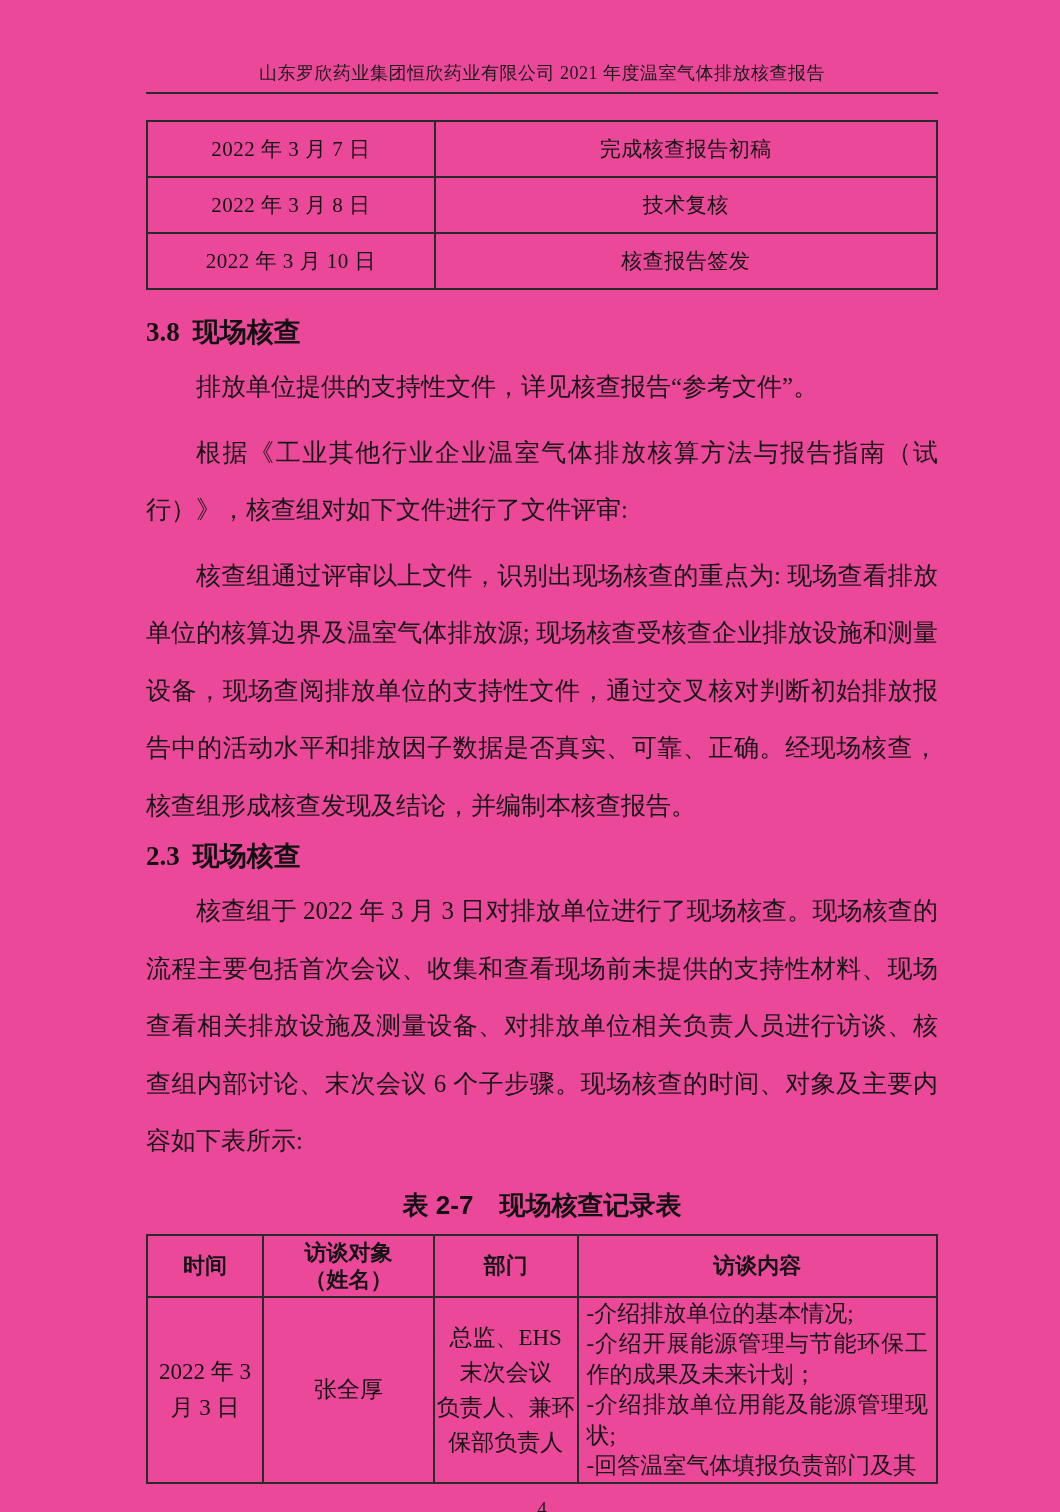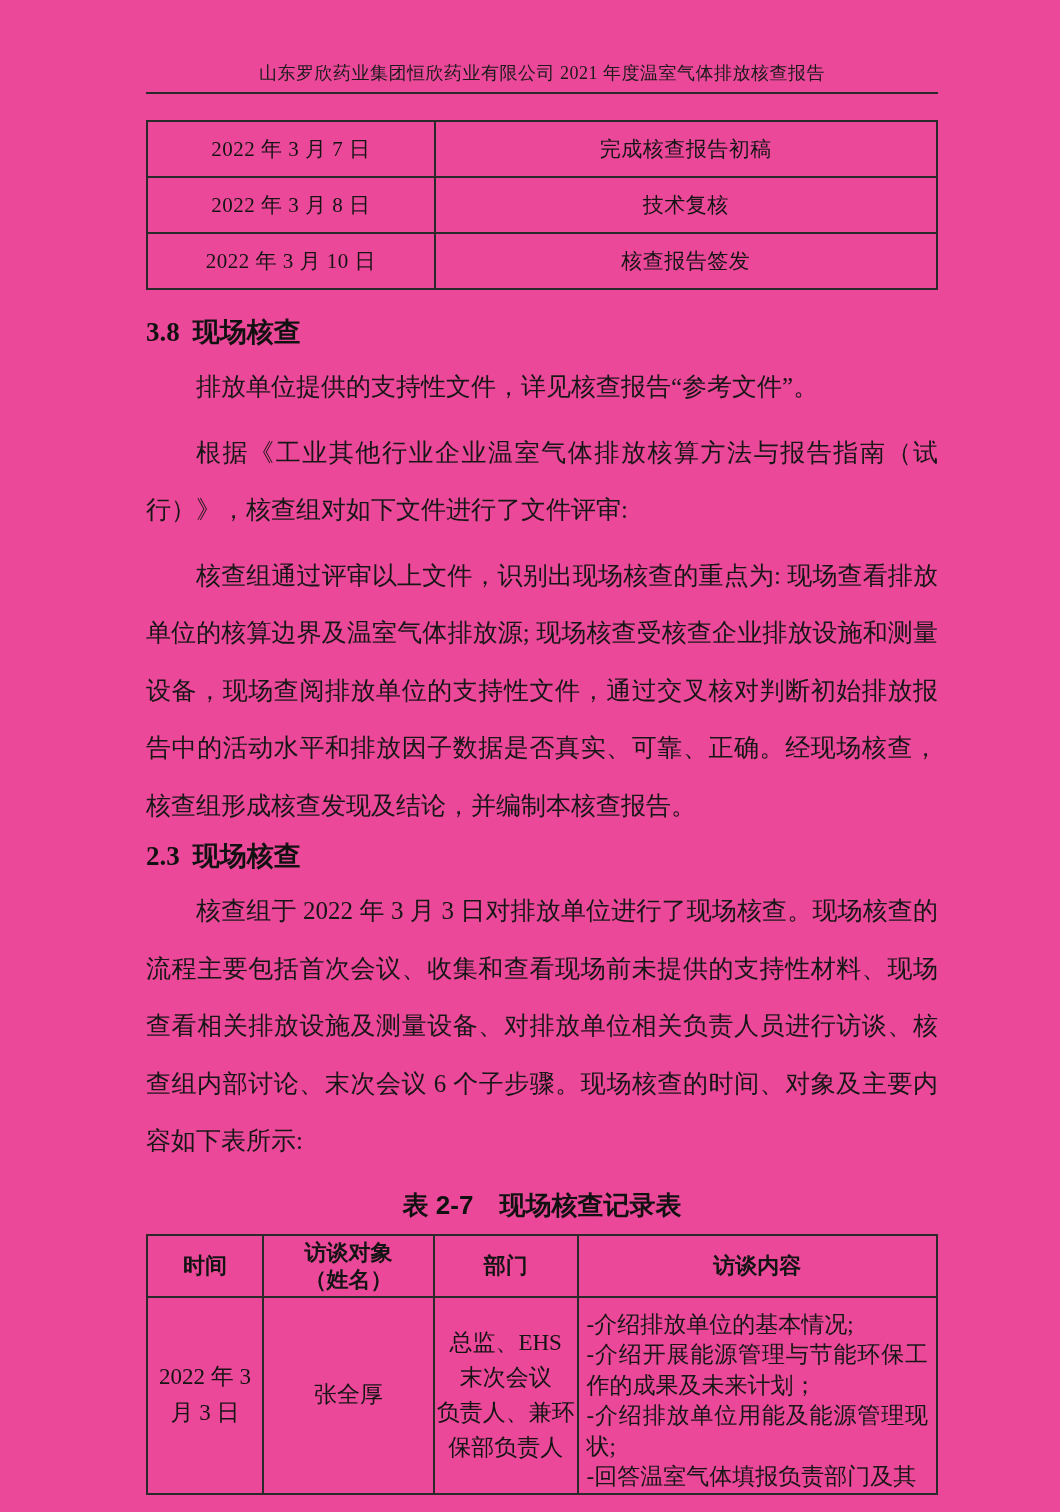--- a/index.html
+++ b/index.html
@@ -51,21 +51,21 @@
     font-family:"Liberation Sans","DejaVu Sans",sans-serif;
     font-size:22px;font-weight:bold;line-height:27px;
     text-align:center;vertical-align:middle;
     white-space:pre-line;padding:3px 0;height:56px;
   }
   .record-table td{font-size:23px;}
   .time-cell,.interviewee-cell,.department-cell{
     text-align:center;vertical-align:middle;white-space:pre-line;line-height:36px;
   }
   .department-cell{line-height:35px;padding:4px 0;}
-  .content-cell{vertical-align:top;padding:12px 8px 0 8px;}
+  .content-cell{vertical-align:top;padding:1px 8px 0 8px;}
   .content-line{
     font-size:23px;line-height:30.5px;text-align:justify;color:#161616;
   }
   
   .footer{
     margin-top:14px;text-align:center;font-size:19px;color:#1a1a1a;
   }
 </style>
 </head>
 <body>

